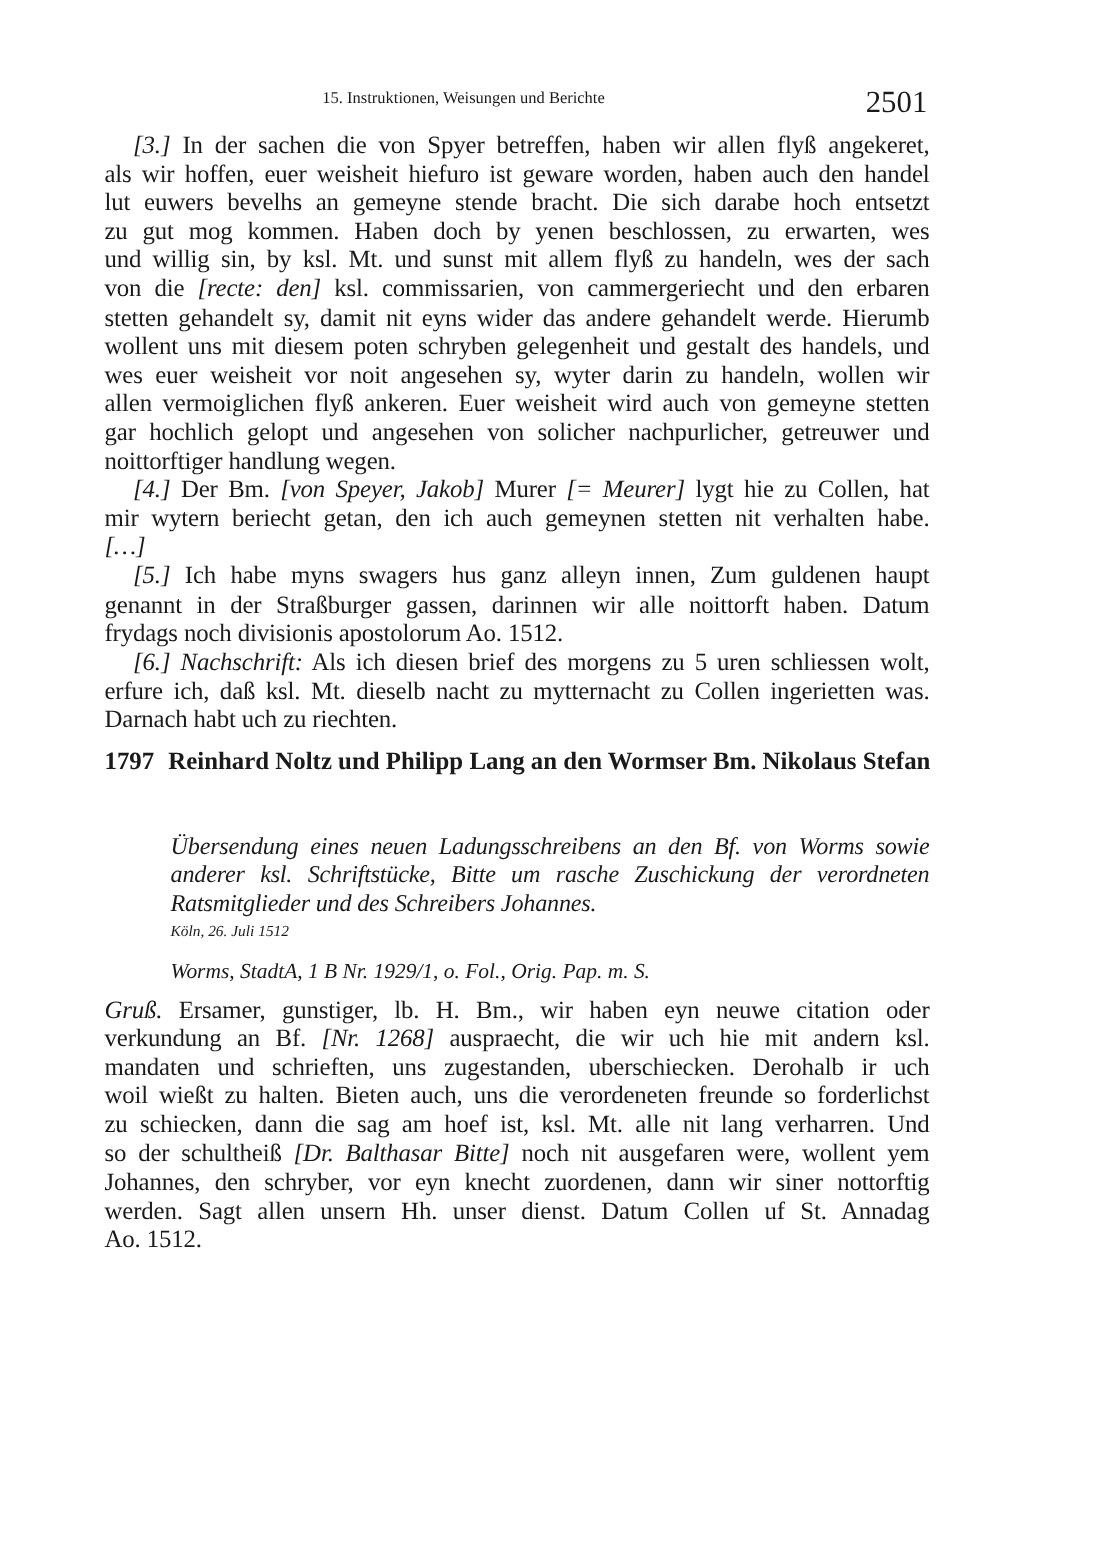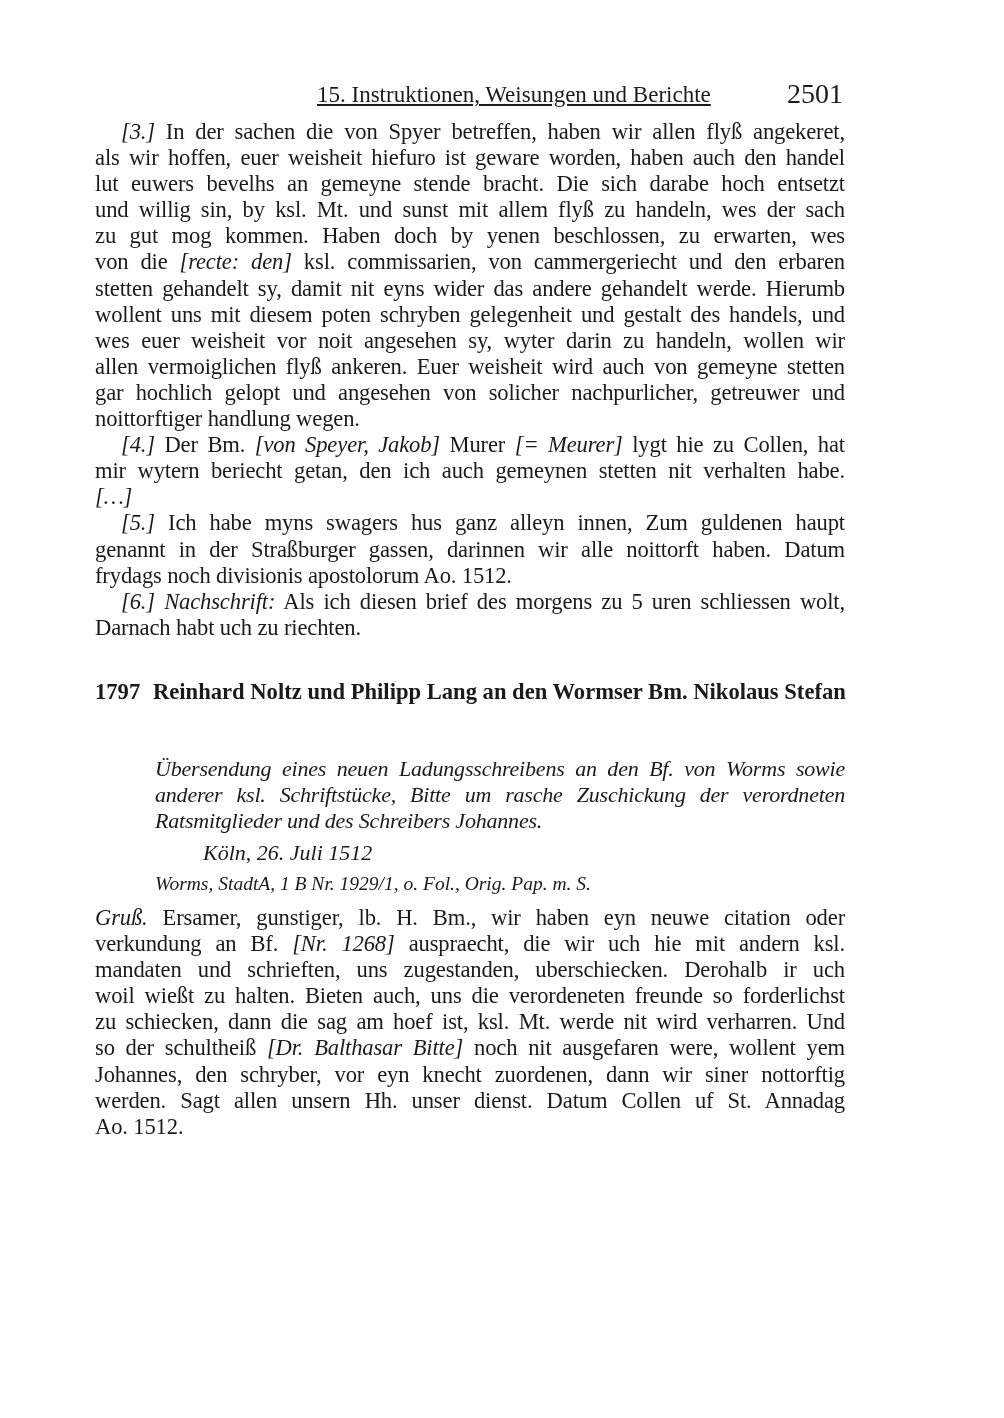--- a/index.html
+++ b/index.html
@@ -6,21 +6,21 @@
   body {
     width: 1004px; height: 1418px; position: relative; overflow: hidden;
     font-family: "Liberation Serif", "DejaVu Serif", serif;
     color: #1a1a1a;
   }
   .page { position: absolute; left: 95px; top: 0; width: 750px; }
   .running-head {
     position: absolute; top: 78px; left: 0; width: 750px; height: 30px;
     font-size: 19px;
   }
-  .running-title { position: absolute; left: 222px; top: 4px; font-size: 23px; text-decoration: underline; }
+  .running-title { position: absolute; left: 198px; top: 4px; font-size: 15px; }
   .page-number { position: absolute; right: 2px; top: 0px; font-size: 28px; }
   .body {
     position: absolute; left: 0; width: 750px;
     font-size: 22.6px; line-height: 26.1px; text-align: justify;
     letter-spacing: -0.15px;
   }
   .body p { margin: 0; text-indent: 26px; }
   .body p.noindent { text-indent: 0; }
   .line { display: block; text-align: justify; text-align-last: justify; white-space: nowrap; }
   .line.last { text-align-last: left; }
@@ -29,21 +29,21 @@
   .doc-header {
     position: absolute; top: 678px; left: 0; width: 750px;
     font-size: 22.6px; font-weight: bold; line-height: 28px; white-space: nowrap;
   }
   .doc-number { display: inline-block; width: 58px; }
   .regest {
     position: absolute; left: 60px; width: 690px; top: 756px;
     font-size: 22px; line-height: 26.1px; font-style: italic;
   }
   .regest .line { letter-spacing: -0.2px; }
-  .meta-date { position: absolute; left: 60px; top: 840px; font-size: 22px; font-style: italic; margin-left: 48px; }
+  .meta-date { position: absolute; left: 60px; top: 840px; font-size: 14px; font-style: italic; }
   .meta-source { position: absolute; left: 60px; top: 873px; font-size: 19.5px; font-style: italic; }
   .section2 { top: 905px; }
 </style>
 </head>
 <body>
 
 <div class="page">
 
   <div class="running-head">
     <span class="running-title">15. Instruktionen, Weisungen und Berichte</span>
@@ -51,22 +51,22 @@
   </div>
 
   <div class="body section1">
 
     <p>
       <span class="line"><i>[3.]</i><span> In der sachen die von Spyer betreffen, haben wir allen flyß angekeret,</span></span>
     </p>
     <p class="noindent">
       <span class="line">als wir hoffen, euer weisheit hiefuro ist geware worden, haben auch den handel</span>
       <span class="line">lut euwers bevelhs an gemeyne stende bracht. Die sich darabe hoch entsetzt</span>
+      <span class="line">zu gut mog kommen. Haben doch by yenen beschlossen, zu erwarten, wes</span>
       <span class="line">und willig sin, by ksl. Mt. und sunst mit allem flyß zu handeln, wes der sach</span>
-      <span class="line">zu gut mog kommen. Haben doch by yenen beschlossen, zu erwarten, wes</span>
       <span class="line"><span>von die </span><i>[recte: den]</i><span> ksl. commissarien, von cammergeriecht und den erbaren</span></span>
       <span class="line">stetten gehandelt sy, damit nit eyns wider das andere gehandelt werde. Hierumb</span>
       <span class="line">wollent uns mit diesem poten schryben gelegenheit und gestalt des handels, und</span>
       <span class="line">wes euer weisheit vor noit angesehen sy, wyter darin zu handeln, wollen wir</span>
       <span class="line">allen vermoiglichen flyß ankeren. Euer weisheit wird auch von gemeyne stetten</span>
       <span class="line">gar hochlich gelopt und angesehen von solicher nachpurlicher, getreuwer und</span>
       <span class="line last">noittorftiger handlung wegen.</span>
     </p>
 
     <p>
@@ -82,20 +82,21 @@
     </p>
     <p class="noindent">
       <span class="line">genannt in der Straßburger gassen, darinnen wir alle noittorft haben. Datum</span>
       <span class="line last">frydags noch divisionis apostolorum Ao. 1512.</span>
     </p>
 
     <p>
       <span class="line"><i>[6.] Nachschrift:</i><span> Als ich diesen brief des morgens zu 5 uren schliessen wolt,</span></span>
     </p>
     <p class="noindent">
+      <span class="line">erfure ich, daß ksl. Mt. dieselb nacht zu mytternacht zu Collen ingerietten was.</span>
       <span class="line last">Darnach habt uch zu riechten.</span>
     </p>
   </div>
 
   <div class="doc-header">
     <span class="doc-number">1797</span><span>Reinhard Noltz und Philipp Lang an den Wormser Bm. Nikolaus Stefan</span>
   </div>
 
   <div class="regest">
     <span class="line">Übersendung eines neuen Ladungsschreibens an den Bf. von Worms sowie</span>
@@ -105,21 +106,21 @@
 
   <div class="meta-date">Köln, 26. Juli 1512</div>
   <div class="meta-source">Worms, StadtA, 1 B Nr. 1929/1, o. Fol., Orig. Pap. m. S.</div>
 
   <div class="body section2">
     <p class="noindent">
       <span class="line"><i>Gruß.</i><span> Ersamer, gunstiger, lb. H. Bm., wir haben eyn neuwe citation oder</span></span>
       <span class="line"><span>verkundung an Bf. </span><i>[Nr. 1268]</i><span> auspraecht, die wir uch hie mit andern ksl.</span></span>
       <span class="line">mandaten und schrieften, uns zugestanden, uberschiecken. Derohalb ir uch</span>
       <span class="line">woil wießt zu halten. Bieten auch, uns die verordeneten freunde so forderlichst</span>
-      <span class="line">zu schiecken, dann die sag am hoef ist, ksl. Mt. werde nit wird verharren. Und</span>
+      <span class="line">zu schiecken, dann die sag am hoef ist, ksl. Mt. alle nit lang verharren. Und</span>
       <span class="line"><span>so der schultheiß </span><i>[Dr. Balthasar Bitte]</i><span> noch nit ausgefaren were, wollent yem</span></span>
       <span class="line">Johannes, den schryber, vor eyn knecht zuordenen, dann wir siner nottorftig</span>
       <span class="line">werden. Sagt allen unsern Hh. unser dienst. Datum Collen uf St. Annadag</span>
       <span class="line last">Ao. 1512.</span>
     </p>
   </div>
 
 </div>
 
 </body></html>

